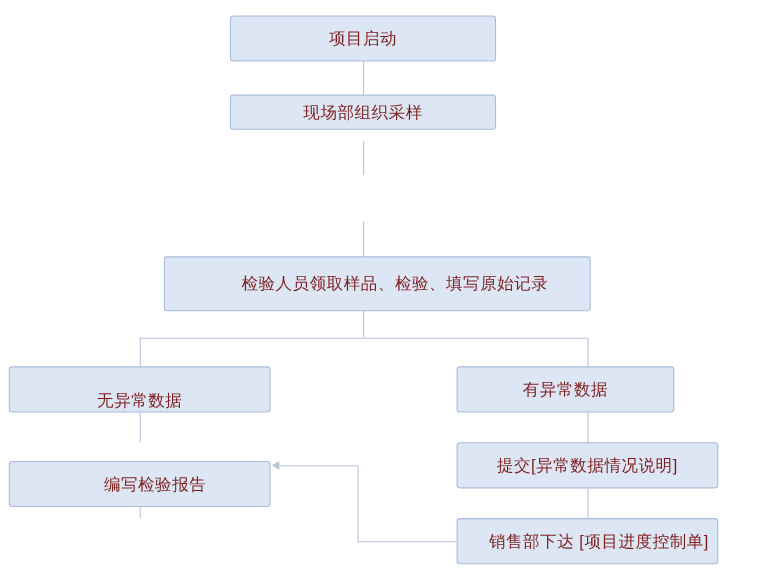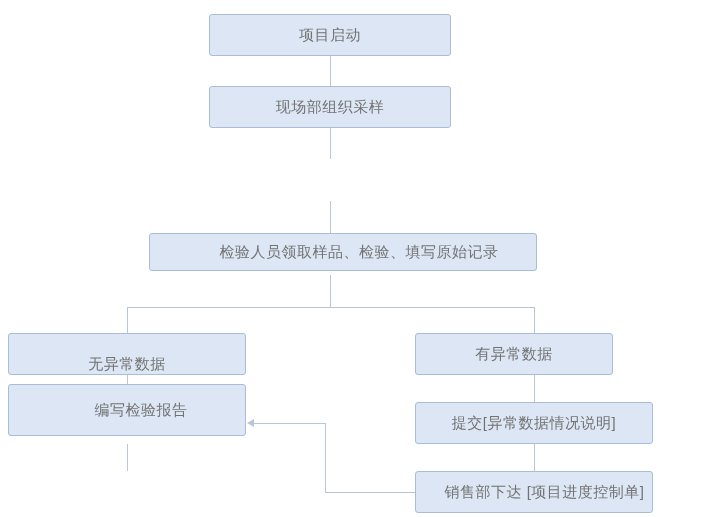--- a/index.html
+++ b/index.html
@@ -17,21 +17,21 @@
     position: relative;
     width: 703px;
     height: 517px;
   }
   .node {
     position: absolute;
     box-sizing: border-box;
     background: #dce6f4;
     border: 1px solid #a9bcd8;
     border-radius: 3px;
-    color: #737373;
+    color: #7f1d1d;
     font-size: 15px;
     display: flex;
     align-items: center;
     justify-content: center;
     text-align: center;
     letter-spacing: 0.5px;
     white-space: nowrap;
   }
   .conn {
     position: absolute;
@@ -63,33 +63,33 @@
     <div class="conn v" style="left: 127px; top: 444px; height: 27px;"></div>
     <div class="conn v" style="left: 534px; top: 375px; height: 27px;"></div>
     <div class="conn v" style="left: 534px; top: 444px; height: 27px;"></div>
     <div class="conn h" style="left: 325px; top: 492px; width: 90px;"></div>
     <div class="conn v" style="left: 325px; top: 423px; height: 69px;"></div>
     <div class="conn h" style="left: 254px; top: 423px; width: 71px;"></div>
     <div class="arrow-left" style="left: 247px; top: 419px;"></div>
     <div class="node" style="left: 209px; top: 14px; width: 242px; height: 42px; background: rgb(220, 230, 244); border-color: rgb(169, 188, 216);">
       <span>项目启动</span>
     </div>
-    <div class="node" style="left: 209px; top: 86px; width: 242px; height: 42px; background: rgb(220, 230, 244); border-color: rgb(169, 188, 216);">
+    <div class="node" style="left: 209px; top: 86px; width: 242px; height: 32px; background: rgb(220, 230, 244); border-color: rgb(169, 188, 216);">
       <span>现场部组织采样</span>
     </div>
-    <div class="node" style="left: 149px; top: 233px; width: 388px; height: 38px; background: rgb(220, 230, 244); border-color: rgb(169, 188, 216); padding-left: 32px;">
+    <div class="node" style="left: 149px; top: 233px; width: 388px; height: 50px; background: rgb(220, 230, 244); border-color: rgb(169, 188, 216); padding-left: 32px;">
       <span>检验人员领取样品、检验、填写原始记录</span>
     </div>
     <div class="node" style="left: 8px; top: 333px; width: 238px; height: 42px; background: rgb(220, 230, 244); border-color: rgb(169, 188, 216); align-items: flex-end;">
       <span>无异常数据</span>
     </div>
     <div class="node" style="left: 415px; top: 333px; width: 198px; height: 42px; background: rgb(220, 230, 244); border-color: rgb(169, 188, 216);">
       <span>有异常数据</span>
     </div>
-    <div class="node" style="left: 8px; top: 384px; width: 238px; height: 52px; background: rgb(220, 230, 244); border-color: rgb(169, 188, 216); padding-left: 28px;">
+    <div class="node" style="left: 8px; top: 419px; width: 238px; height: 42px; background: rgb(220, 230, 244); border-color: rgb(169, 188, 216); padding-left: 28px;">
       <span>编写检验报告</span>
     </div>
     <div class="node" style="left: 415px; top: 402px; width: 238px; height: 42px; background: rgb(220, 230, 244); border-color: rgb(169, 188, 216);">
       <span>提交[异常数据情况说明]</span>
     </div>
     <div class="node" style="left: 415px; top: 471px; width: 238px; height: 42px; background: rgb(220, 230, 244); border-color: rgb(169, 188, 216); padding-left: 21px;">
       <span>销售部下达 [项目进度控制单]</span>
     </div>
   </div>
 

